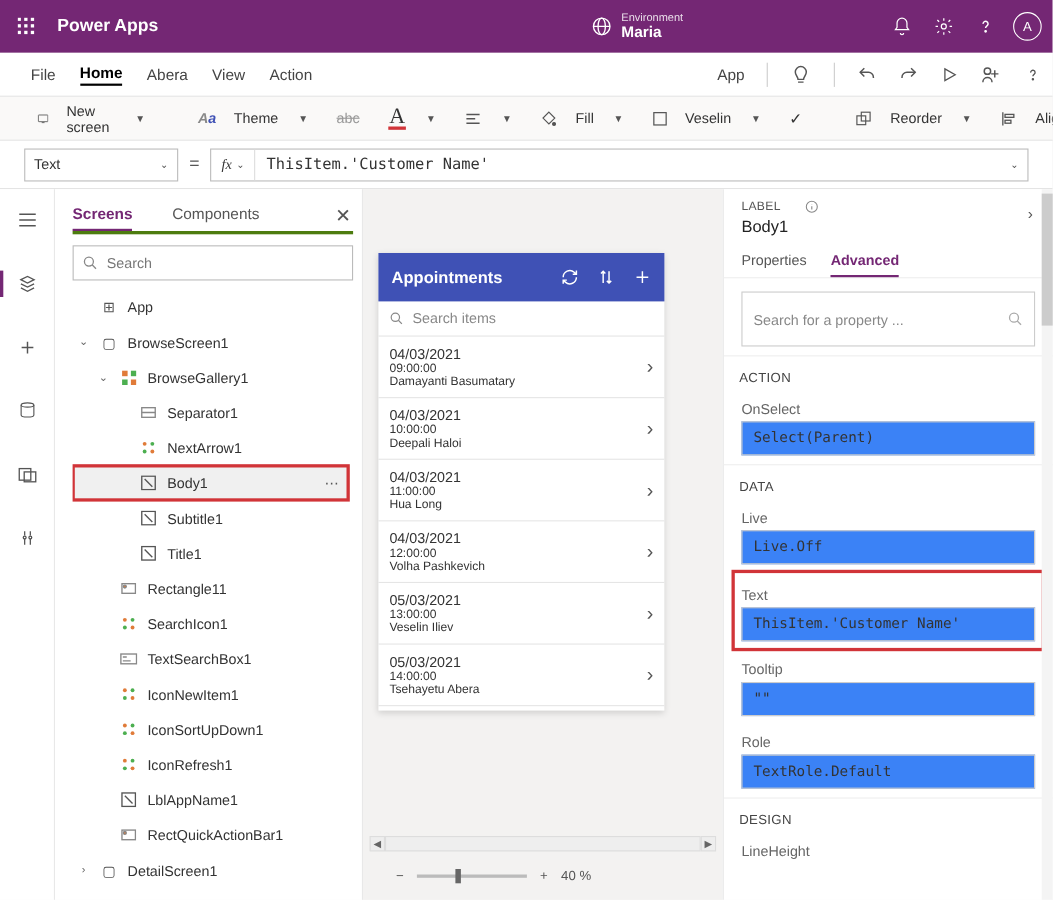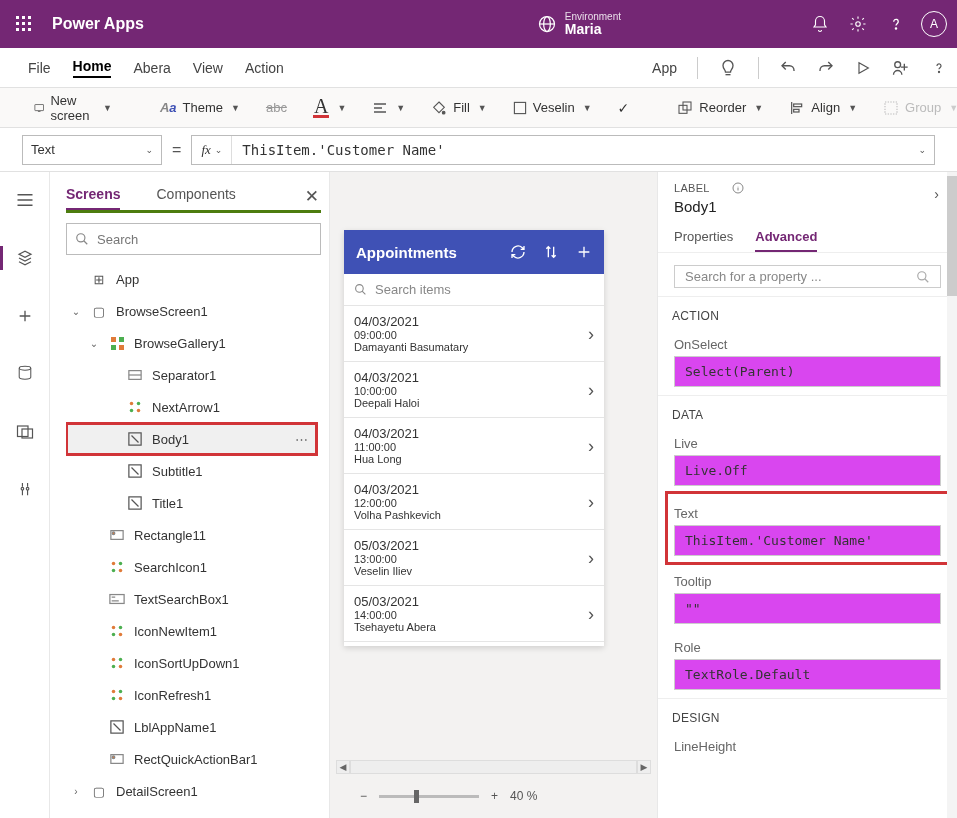--- a/index.html
+++ b/index.html
@@ -14,21 +14,21 @@
   .env-text .lab { font-size:10px; opacity:.85; }
   .env-text .val { font-size:14px; font-weight:600; }
   .tb-icon { width:38px; height:48px; display:flex; align-items:center; justify-content:center; }
   .avatar { width:26px; height:26px; border-radius:50%; border:1px solid #fff; display:flex; align-items:center; justify-content:center; font-size:12px; margin-left:6px;}
   .menubar { height:40px; background:#fff; border-bottom:1px solid #e1e1e1; display:flex; align-items:center; padding:0 10px 0 28px; gap:22px; }
   .menubar .mitem { font-size:14px; color:#444; cursor:default; }
   .menubar .mitem.active { font-weight:600; color:#000; border-bottom:2px solid #000; padding-bottom:2px;}
   .menubar .right { margin-left:auto; display:flex; align-items:center; gap:20px;}
   .vsep { width:1px; height:22px; background:#ccc; }
   .ribbon { height:40px; background:#faf9f8; border-bottom:1px solid #e1e1e1; display:flex; align-items:center; padding-left:28px; gap:14px; font-size:13px; color:#333;}
-  .ribbon .chunk { display:flex; align-items:center; gap:6px; padding:0 6px;}
+  .ribbon .chunk { display:flex; align-items:center; gap:16px; padding:0 6px;}
   .ribbon .rsep { width:1px; height:26px; background:#ddd; margin:0 4px;}
   .chev { font-size:9px; color:#555; margin-left:2px;}
   .big-a { font-family:"Times New Roman",serif; font-size:20px; border-bottom:3px solid #d13438; line-height:18px; padding:0 1px;}
   .fx-row { height:44px; background:#fff; border-bottom:1px solid #e1e1e1; display:flex; align-items:center; padding:0 22px; gap:10px;}
   .prop-select { width:140px; height:30px; border:1px solid #bbb; display:flex; align-items:center; justify-content:space-between; padding:0 8px; font-size:13px; background:#fff;}
   .eq { font-size:16px; color:#555;}
   .fx-box { flex:1; height:30px; border:1px solid #bbb; display:flex; align-items:center; background:#fff;}
   .fx-label { width:40px; display:flex; align-items:center; justify-content:center; font-style:italic; border-right:1px solid #ddd; height:100%; gap:2px;}
   .fx-input { flex:1; padding:0 10px; font-family:Consolas,monospace; font-size:14px; color:#333;}
   .workspace { position:absolute; top:172px; left:0; right:0; bottom:0; display:flex; background:#f8f8f8;}
@@ -73,24 +73,24 @@
   .rp { width:300px; background:#fff; border-left:1px solid #e8e8e8; padding:10px 0 0 0; display:flex; flex-direction:column; position:relative;}
   .rp .vscroll { position:absolute; right:0; top:0; bottom:0; width:10px; background:#f4f4f4;}
   .rp .vthumb { position:absolute; right:0; top:4px; width:10px; height:120px; background:#ccc;}
   .rp .head { padding:0 16px; }
   .rp .lab-row { display:flex; align-items:center; gap:22px; color:#555; font-size:11px; letter-spacing:.3px;}
   .rp .sel-name { font-size:15px; margin-top:4px; color:#222;}
   .rp .chev-r { position:absolute; right:18px; top:14px; font-size:14px; color:#555;}
   .rp-tabs { display:flex; gap:22px; padding:14px 16px 0 16px; border-bottom:1px solid #eee;}
   .rp-tabs .rt { font-size:13px; padding-bottom:6px; color:#555;}
   .rp-tabs .rt.active { color:#742774; border-bottom:2px solid #742774; font-weight:600;}
-  .prop-search { margin:12px 16px 8px 16px; height:23px; border:1px solid #ccc; display:flex; align-items:center; padding:0 10px; color:#888; font-size:13px;}
+  .prop-search { margin:12px 16px 8px 16px; height:50px; border:1px solid #ccc; display:flex; align-items:center; padding:0 10px; color:#888; font-size:13px;}
   .section-label { padding:12px 14px 6px 14px; font-size:12px; color:#444; border-top:1px solid #eee; letter-spacing:.3px;}
   .prop-label { padding:8px 16px 4px 16px; font-size:13px; color:#666;}
-  .prop-val { margin:0 16px 8px 16px; border:1px solid #ccc; padding:7px 10px; font-family:Consolas,monospace; font-size:13px; color:#333; background:#d946ef;}
+  .prop-val { margin:0 16px 8px 16px; border:1px solid #ccc; padding:7px 10px; font-family:Consolas,monospace; font-size:13px; color:#333; background:#3b82f6;}
   .hl-box { outline:3px solid #d13438; outline-offset:2px;}
   .mono { font-family:Consolas,monospace;}
 </style>
 </head>
 <body>
 
 <div class="titlebar">
   <div class="waffle">
     <svg width="16" height="16" viewBox="0 0 16 16">
         <g fill="#fff">

